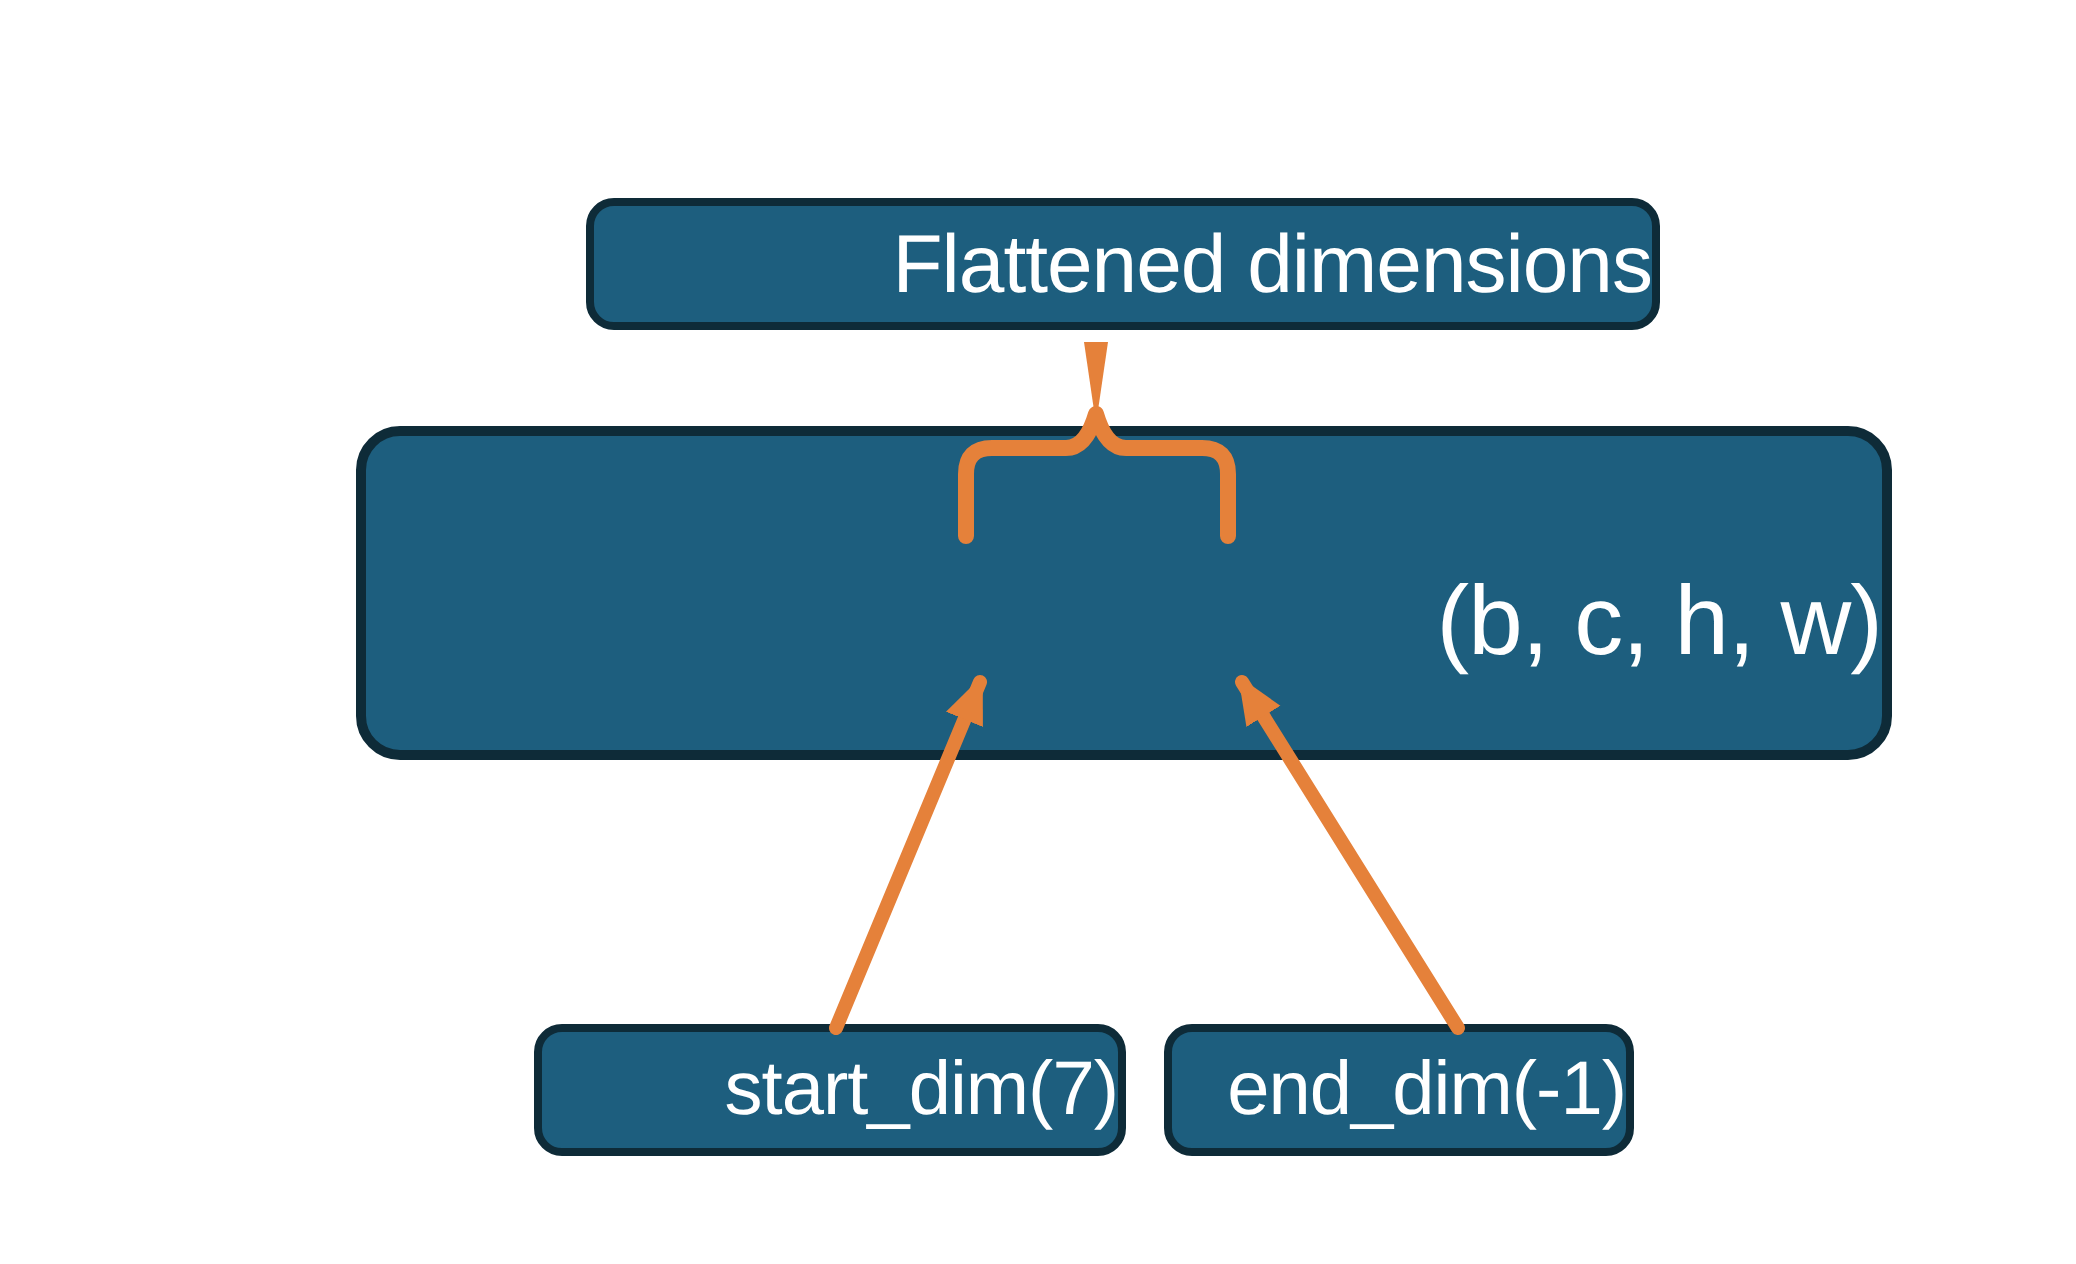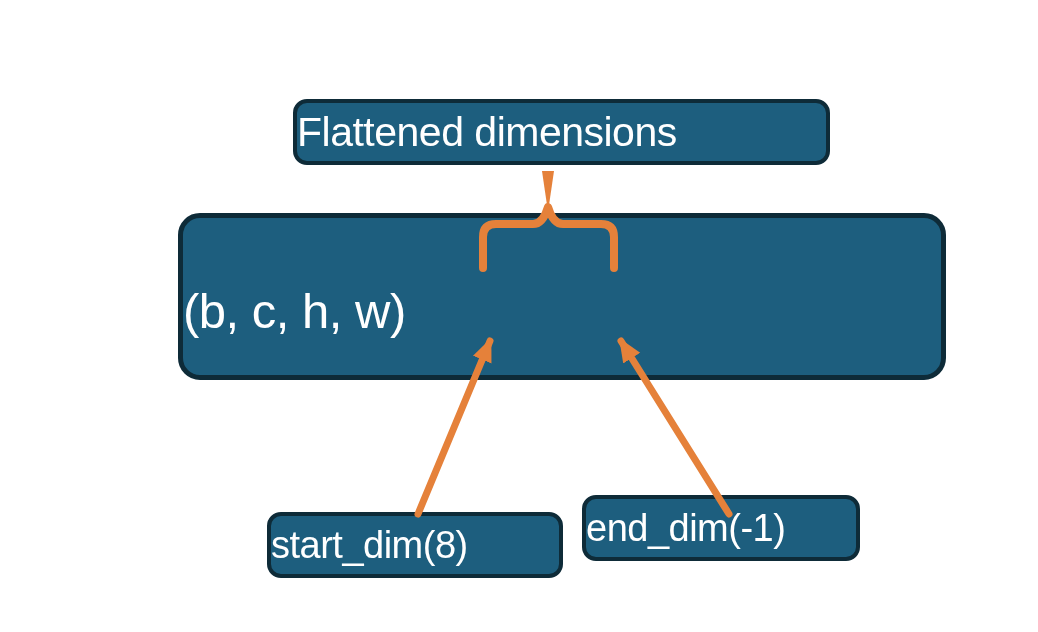--- a/index.html
+++ b/index.html
@@ -18,21 +18,21 @@
     background:var(--bg);
     overflow:hidden;
   }
   .node{
     position:absolute;
     background:var(--box-fill);
     border:4px solid var(--box-border);
     color:var(--text);
     display:flex;
     align-items:center;
-    justify-content:flex-start;
+    justify-content:flex-end;
     text-align:center;
     letter-spacing:-0.5px;
     white-space:nowrap;
   }
   .node-title{
     left:293px;top:99px;width:537px;height:66px;
     border-radius:14px;
     font-size:41px;
   }
   .node-tensor{
@@ -41,21 +41,21 @@
     border-width:5px;
     font-size:49px;
     padding-top:28px;
   }
   .node-start{
     left:267px;top:512px;width:296px;height:66px;
     border-radius:14px;
     font-size:38px;
   }
   .node-end{
-    left:582px;top:495px;width:278px;height:66px;
+    left:582px;top:512px;width:235px;height:66px;
     border-radius:14px;
     font-size:38px;
   }
   svg.overlay{
     position:absolute;left:0;top:0;width:1038px;height:632px;
     pointer-events:none;
   }
 </style>
 </head>
 <body>
@@ -64,21 +64,21 @@
 
   <div class="node node-title">
     <span>Flattened dimensions</span>
   </div>
 
   <div class="node node-tensor">
     <span>(b, c, h, w)</span>
   </div>
 
   <div class="node node-start">
-    <span>start_dim(8)</span>
+    <span>start_dim(7)</span>
   </div>
 
   <div class="node node-end">
     <span>end_dim(-1)</span>
   </div>
 
   <svg class="overlay" viewBox="0 0 1038 632" xmlns="http://www.w3.org/2000/svg">
     <defs>
       <marker id="arrowhead" viewBox="0 0 10 10" refX="8.5" refY="5" markerWidth="3.4" markerHeight="3.4" orient="auto-start-reverse">
         <path d="M0 0.8 L10 5 L0 9.2 z" fill="#e5813a"></path>

